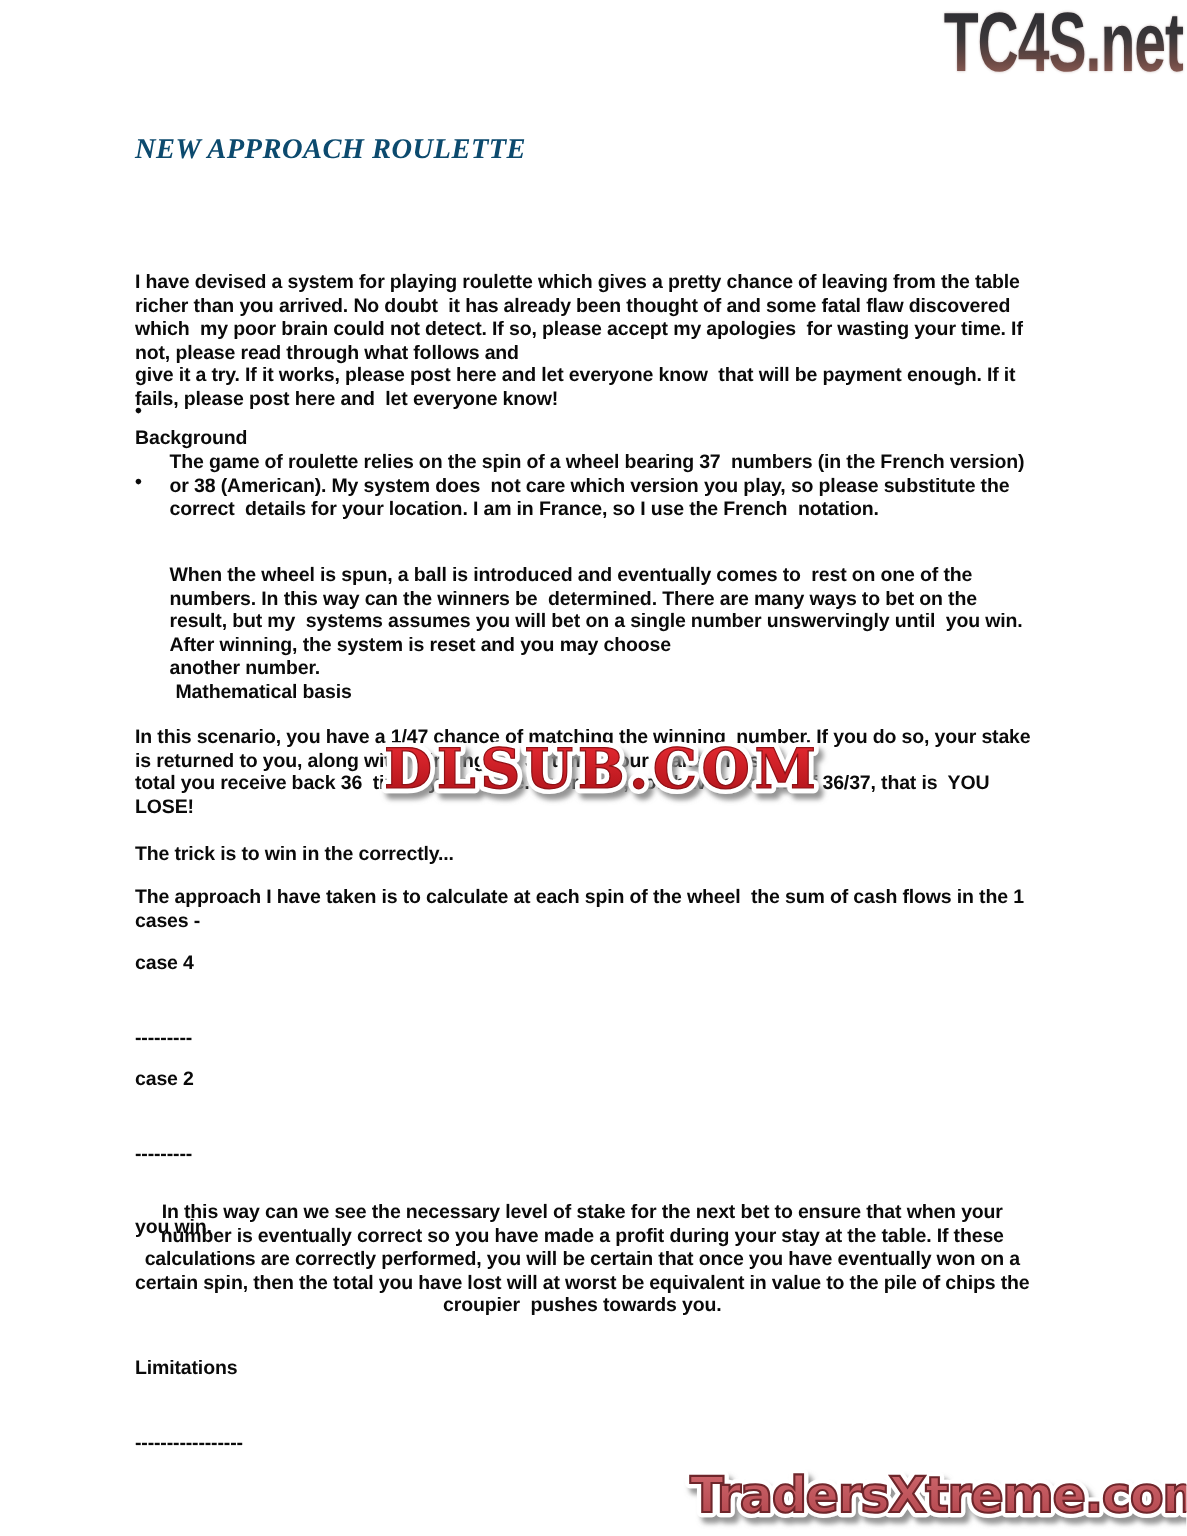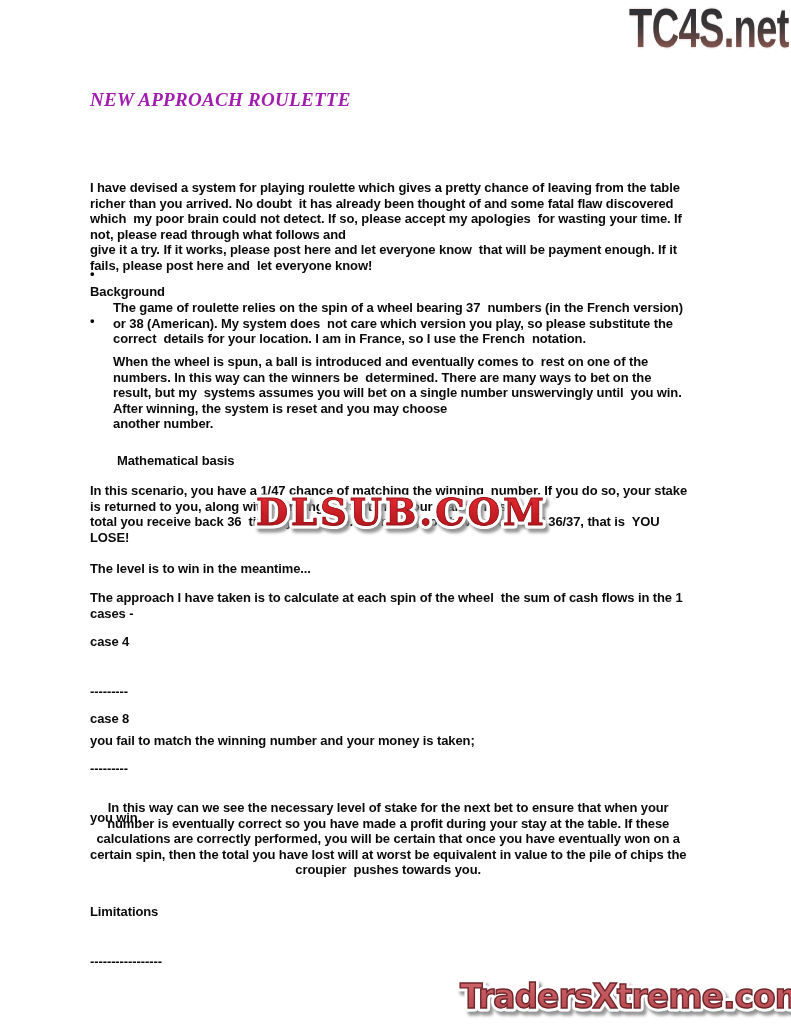--- a/index.html
+++ b/index.html
@@ -8,21 +8,21 @@
     background:#ffffff;
     font-family:"Liberation Sans",sans-serif;
   }
   .abs{position:absolute;}
   .doc-text{
     font-weight:bold;font-size:13px;line-height:15.5px;color:#0a0a0a;
     letter-spacing:-0.1px;white-space:pre-wrap;margin-top:34px;
   }
   .page-title{
     font-family:"Liberation Serif",serif;font-style:italic;font-weight:bold;
-    font-size:19px;color:#a21caf;letter-spacing:0.3px;white-space:nowrap;
+    font-size:19px;color:#0c4a6e;letter-spacing:0.3px;white-space:nowrap;
   }
   .bullet-row{display:flex;}
   .bullet-dot{
     width:23px;flex:0 0 23px;font-weight:bold;font-size:13px;line-height:15.5px;color:#0a0a0a;
   }
   
   .tc4s-logo{
     top:0;right:2px;
     font-weight:bold;font-size:56px;line-height:56px;letter-spacing:-1px;
     transform:scaleX(0.68);transform-origin:right top;
@@ -53,21 +53,21 @@
   <span class="bullet-dot">•</span>
   <div class="doc-text">The game of roulette relies on the spin of a wheel bearing 37  numbers (in the French version)
 or 38 (American). My system does  not care which version you play, so please substitute the
 correct  details for your location. I am in France, so I use the French  notation.</div>
 </div>
 
 <div class="abs bullet-row" style="left:90px;top:313px;">
   <span class="bullet-dot">•</span>
 </div>
 
-<div class="abs doc-text" style="left:113px;top:320px;">When the wheel is spun, a ball is introduced and eventually comes to  rest on one of the
+<div class="abs doc-text" style="left:113px;top:341px;">When the wheel is spun, a ball is introduced and eventually comes to  rest on one of the
 numbers. In this way can the winners be  determined. There are many ways to bet on the
 result, but my  systems assumes you will bet on a single number unswervingly until  you win.
 After winning, the system is reset and you may choose
 another number.</div>
 
 <div class="abs doc-text" style="left:117px;top:419px;">Mathematical basis</div>
 
 <div class="abs doc-text" style="left:90px;top:449px;">In this scenario, you have a 1/47 chance of matching the winning  number. If you do so, your stake
 is returned to you, along with  winnings of 35 times your stake. Thus in
 total you receive back 36  times your stake. Over time, you have a return of 36/37, that is  YOU
@@ -80,33 +80,32 @@
       <stop offset="90%" stop-color="#b2151b"></stop>
     </linearGradient>
     <filter id="dlsubShadow" x="-20%" y="-20%" width="140%" height="160%">
       <feDropShadow dx="3" dy="4" stdDeviation="1.6" flood-color="#8a8a8a" flood-opacity="0.9"></feDropShadow>
     </filter>
   </defs>
   <text x="10" y="41" font-family="'DejaVu Serif',serif" font-size="37" letter-spacing="3" fill="url(#dlsubGrad)" stroke="#ffffff" stroke-width="7" paint-order="stroke" stroke-linejoin="round" filter="url(#dlsubShadow)">DLSUB.COM</text>
   <text x="10" y="41" font-family="'DejaVu Serif',serif" font-size="37" letter-spacing="3" fill="url(#dlsubGrad)" stroke="#8e1217" stroke-width="0.8">DLSUB.COM</text>
 </svg>
 
-<div class="abs doc-text" style="left:90px;top:527px;">The level is to win in the meantime...</div>
+<div class="abs doc-text" style="left:90px;top:527px;">The trick is to win in the correctly...</div>
 
 <div class="abs doc-text" style="left:90px;top:556px;">The approach I have taken is to calculate at each spin of the wheel  the sum of cash flows in the 1
 cases -</div>
 
 <div class="abs" style="left:90px;top:600px;">
   <div class="doc-text">case 4</div>
   <div class="doc-text">---------</div>
-  <div class="doc-text">you fail to match the winning number and your money is taken;</div>
 </div>
 
 <div class="abs" style="left:90px;top:677px;">
-  <div class="doc-text">case 8</div>
+  <div class="doc-text">case 2</div>
   <div class="doc-text">---------</div>
   <div class="doc-text">you win.</div>
 </div>
 
 <div class="abs doc-text" style="left:90px;top:766px;text-align:center;">In this way can we see the necessary level of stake for the next bet to ensure that when your
 number is eventually correct so you have made a profit during your stay at the table. If these
 calculations are correctly performed, you will be certain that once you have eventually won on a
 certain spin, then the total you have lost will at worst be equivalent in value to the pile of chips the
 croupier  pushes towards you.</div>
 

